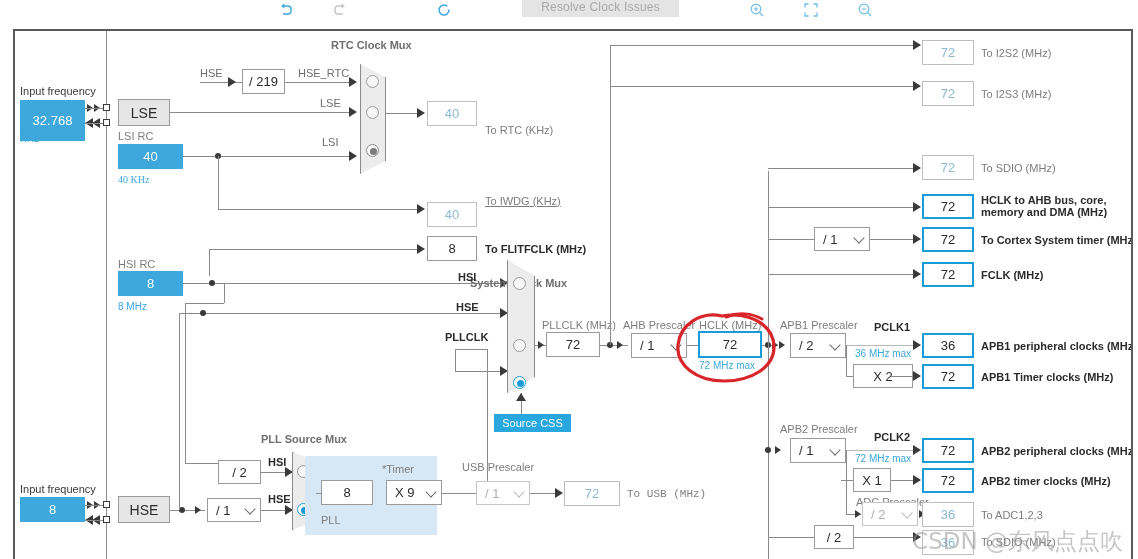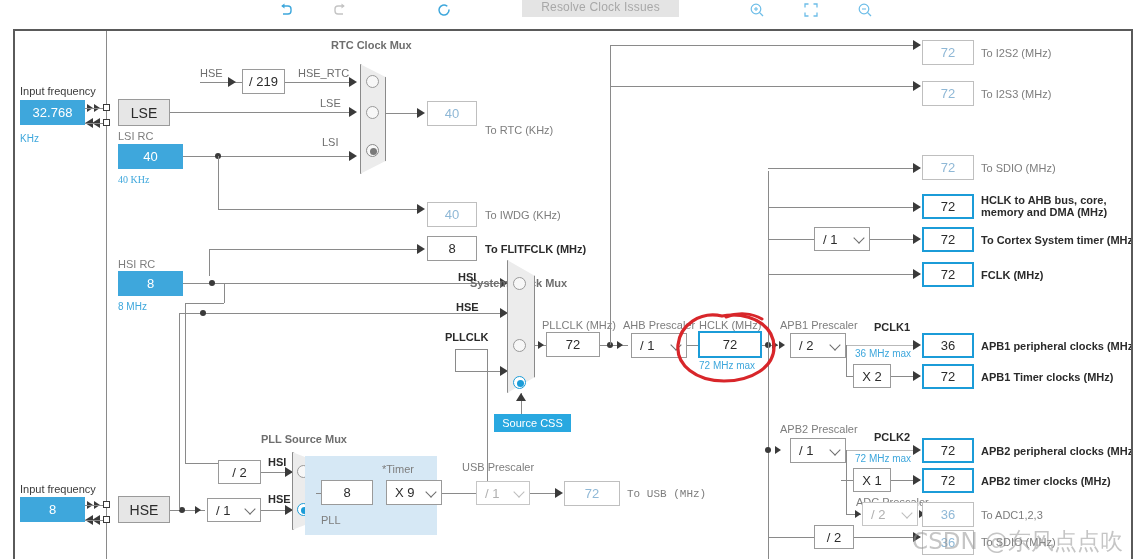--- a/index.html
+++ b/index.html
@@ -279,21 +279,21 @@
       <line x1="5" y1="7" x2="9" y2="7" stroke="#6dbde8" stroke-width="1.1"></line>
     </svg>
   </div>
 </div>
 
 <div id="canvas">
 
   <div class="v-line" style="left:91px; top:0; height:530px;"></div>
 
   <div class="lbl" style="left:5px; top:54px;">Input frequency</div>
-  <div class="bluebox" style="left:5px; top:69px; width:65px; height:25px;">32.768</div>
+  <div class="bluebox" style="left:5px; top:69px; width:65px; height:41px;">32.768</div>
   <div class="lbl-blue" style="left:5px; top:102px;">KHz</div>
 
   <div class="arr-sm" style="left:72px; top:73px;"></div>
   <div class="arr-sm" style="left:79px; top:73px;"></div>
   <div class="term" style="left:88px; top:73px;"></div>
   <div class="h-line" style="left:70px; top:77px; width:18px;"></div>
 
   <div class="arr-left" style="left:70px; top:87px;"></div>
   <div class="arr-left" style="left:77px; top:87px;"></div>
   <div class="term" style="left:88px; top:88px;"></div>
@@ -333,21 +333,21 @@
   <div class="lbl-sig" style="left:305px; top:66px;">LSE</div>
   <div class="lbl-sig" style="left:307px; top:105px;">LSI</div>
 
   <div class="h-line" style="left:371px; top:82px; width:32px;"></div>
   <div class="arr" style="left:402px; top:77px;"></div>
 
   <div class="vbox dim" style="left:412px; top:70px; width:50px; height:25px;">40</div>
   <div class="lbl-g" style="left:470px; top:93px;">To RTC (KHz)</div>
 
   <div class="vbox dim" style="left:412px; top:171px; width:50px; height:25px;">40</div>
-  <div class="lbl-g" style="left:470px; top:178px;">To IWDG (KHz)</div>
+  <div class="lbl-g" style="left:470px; top:164px;text-decoration:underline;">To IWDG (KHz)</div>
 
   <div class="vbox" style="left:412px; top:205px; width:50px; height:25px;">8</div>
   <div class="lbl-b" style="left:470px; top:212px;">To FLITFCLK (MHz)</div>
 
   <div class="h-line" style="left:194px; top:218px; width:212px;"></div>
   <div class="v-line" style="left:194px; top:218px; height:27px;"></div>
   <div class="arr" style="left:402px; top:213px;"></div>
 
   <div class="lbl-g" style="left:103px; top:227px;">HSI RC</div>
   <div class="bluebox" style="left:103px; top:240px; width:65px; height:25px;">8</div>
@@ -527,21 +527,21 @@
   </div>
   <div class="lbl-b" style="left:859px; top:290px;">PCLK1</div>
   <div class="h-line-d" style="left:831px; top:314px; width:72px;"></div>
   <div class="lbl-blue" style="left:840px; top:317px;">36 MHz max</div>
   <div class="arr" style="left:898px; top:309px;"></div>
   <div class="vbox hl-thin" style="left:907px; top:302px; width:52px; height:25px;">36</div>
   <div class="lbl-b" style="left:966px; top:309px;">APB1 peripheral clocks (MHz)</div>
 
   <div class="v-line" style="left:831px; top:314px; height:31px;"></div>
   <div class="h-line" style="left:831px; top:345px; width:8px;"></div>
-  <div class="divbox" style="left:838px; top:333px; width:38px; height:24px; justify-content:center; padding-left:0;">X 2</div>
+  <div class="divbox" style="left:838px; top:333px; width:60px; height:24px; justify-content:center; padding-left:0;">X 2</div>
   <div class="h-line" style="left:876px; top:345px; width:29px;"></div>
   <div class="arr" style="left:898px; top:340px;"></div>
   <div class="vbox hl-thin" style="left:907px; top:333px; width:52px; height:25px;">72</div>
   <div class="lbl-b" style="left:966px; top:340px;">APB1 Timer clocks (MHz)</div>
 
   <div class="lbl-g" style="left:765px; top:392px;">APB2 Prescaler</div>
   <div class="dot" style="left:750px; top:416px;"></div>
   <div class="arr-sm" style="left:760px; top:415px;"></div>
   <div class="combo" style="left:775px; top:407px; width:56px; height:25px;">
     <span>/ 1</span>

